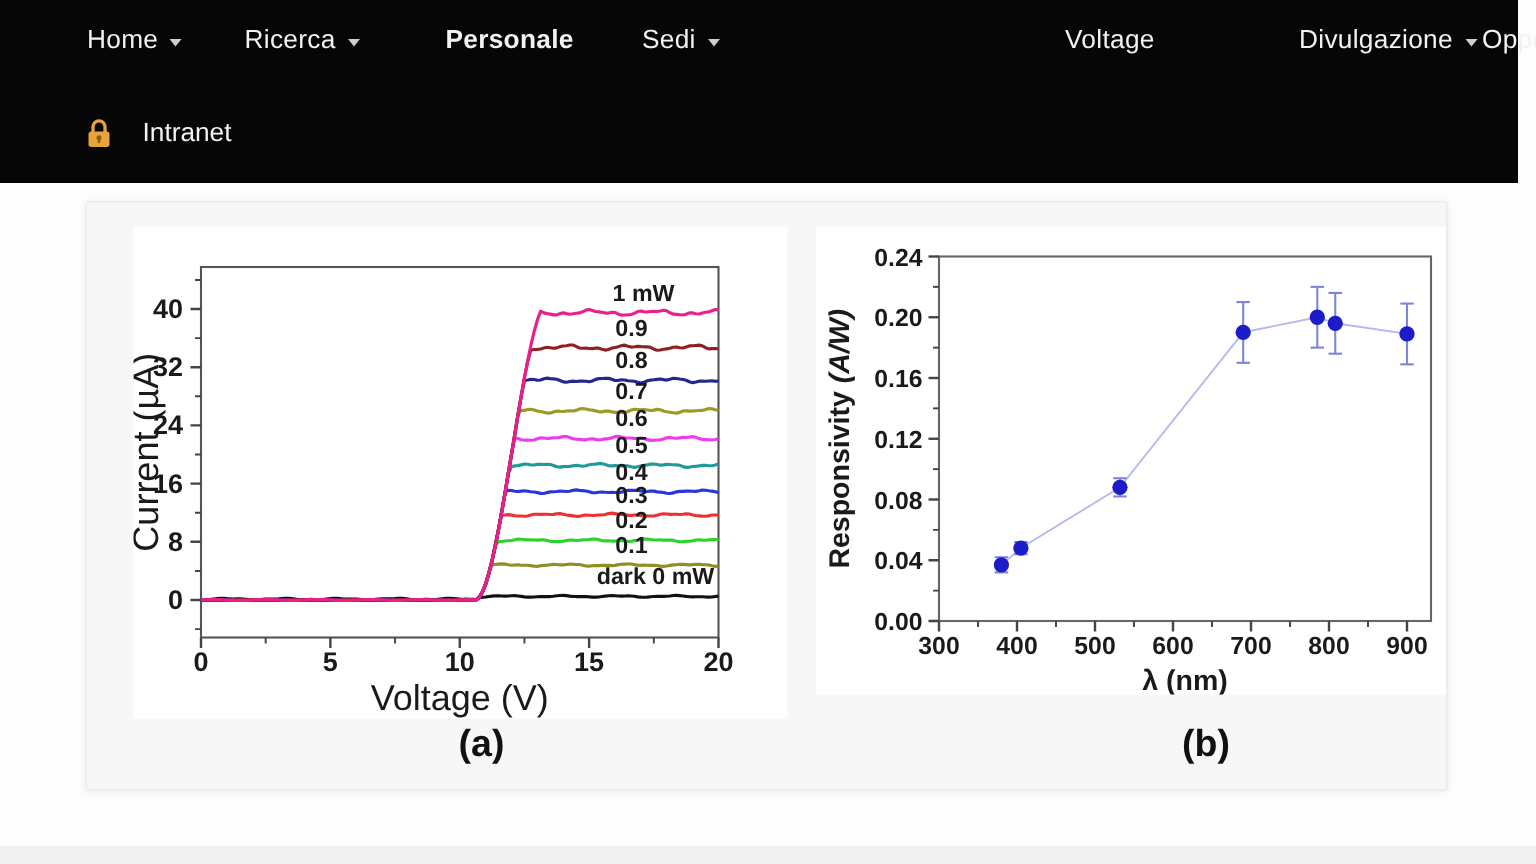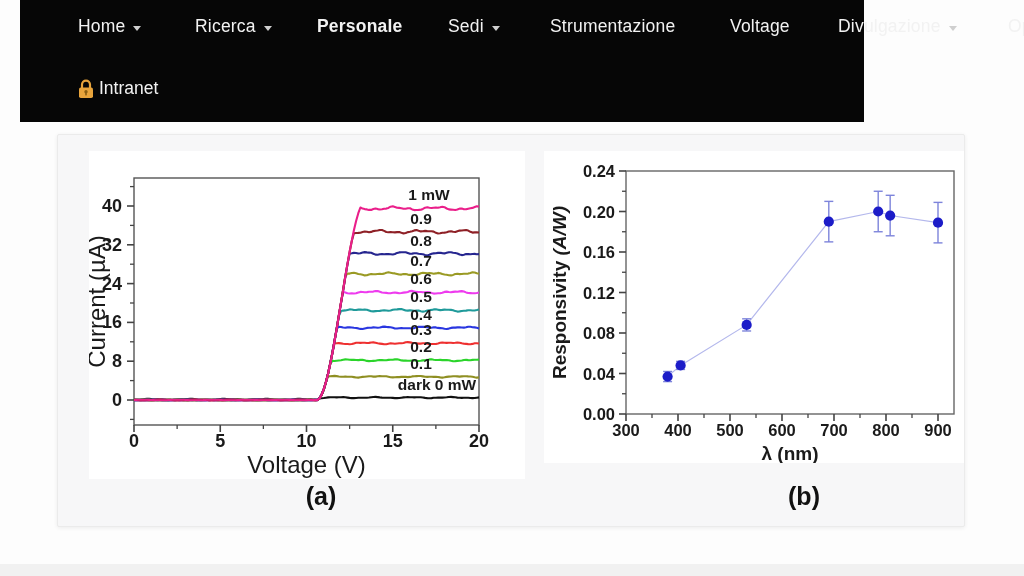--- a/index.html
+++ b/index.html
@@ -1,26 +1,26 @@
 <!DOCTYPE html>
 <html><head>
 <meta charset="utf-8">
 <style>
   * { margin:0; padding:0; box-sizing:border-box; }
   html,body { width:1024px; height:576px; overflow:hidden; background:#fdfdfd;
               font-family:"Liberation Sans", sans-serif; }
   
-  .header { position:absolute; left:0; top:0; width:844px; height:122px; background:#060606;margin-left:20px; }
+  .header { position:absolute; left:0; top:0; width:1012px; height:122px; background:#060606; }
   .nav-row1 { position:absolute; left:0; top:0; width:1024px; height:56px; }
   .nav-item { position:absolute; top:16px; display:flex; align-items:center;
               color:#f2f2f2; font-size:17.5px; font-weight:500; letter-spacing:.2px;
               white-space:nowrap; cursor:pointer; }
   .caret { width:0; height:0; border-left:4.5px solid transparent; border-right:4.5px solid transparent;
            border-top:5.5px solid #cfcfcf; margin-left:8px; margin-top:3px; }
-  .nav-row2 { position:absolute; left:58px; top:78px; display:flex; align-items:center; gap:5px;
+  .nav-row2 { position:absolute; left:58px; top:78px; display:flex; align-items:center; gap:21px;
               color:#f2f2f2; font-size:17.5px; font-weight:500; cursor:pointer; }
   
   .main { position:absolute; left:0; top:122px; width:1024px; height:454px; background:#fdfdfd; }
   .figure-card { position:absolute; left:57px; top:12px; width:908px; height:393px;
                  background:#f7f7f8; border:1px solid #ebebeb; border-radius:2px;
                  box-shadow:0 1px 4px rgba(0,0,0,.07); }
   .chart-panel { position:absolute; background:#ffffff; }
   #panel-a { left:31px; top:16px; width:436px; height:328px; }
   #panel-b { left:486px; top:16px; width:420px; height:312px; }
   .panel-label { position:absolute; top:347px; height:30px; text-align:center;
@@ -32,38 +32,35 @@
 </style>
 </head>
 <body>
 
 <div class="header">
   <div class="nav-row1" id="nav-row1">
       <span class="nav-item" style="left: 58px;">
         <span>Home</span>
         <span class="caret"></span>
       </span>
-      <span class="nav-item" style="left: 175px;">
+      <span class="nav-item" style="left: 163px;">
         <span>Ricerca</span>
         <span class="caret"></span>
       </span>
       <span class="nav-item" style="left: 297px; font-weight: bold;">
         <span>Personale</span>
       </span>
       <span class="nav-item" style="left: 428px;">
         <span>Sedi</span>
         <span class="caret"></span>
       </span>
-      <span class="nav-item" style="left: 530px;">
-        <span>Strumentazione</span>
-      </span>
       <span class="nav-item" style="left: 710px;">
         <span>Voltage</span>
       </span>
-      <span class="nav-item" style="left: 818px;">
+      <span class="nav-item" style="left: 866px;">
         <span>Divulgazione</span>
         <span class="caret"></span>
       </span>
       <span class="nav-item" style="left: 988px;">
         <span>Opportunità</span>
       </span>
     </div>
   <div class="nav-row2">
     <span style="display:inline-flex;">
       <svg width="16" height="20" viewBox="0 0 16 20">

